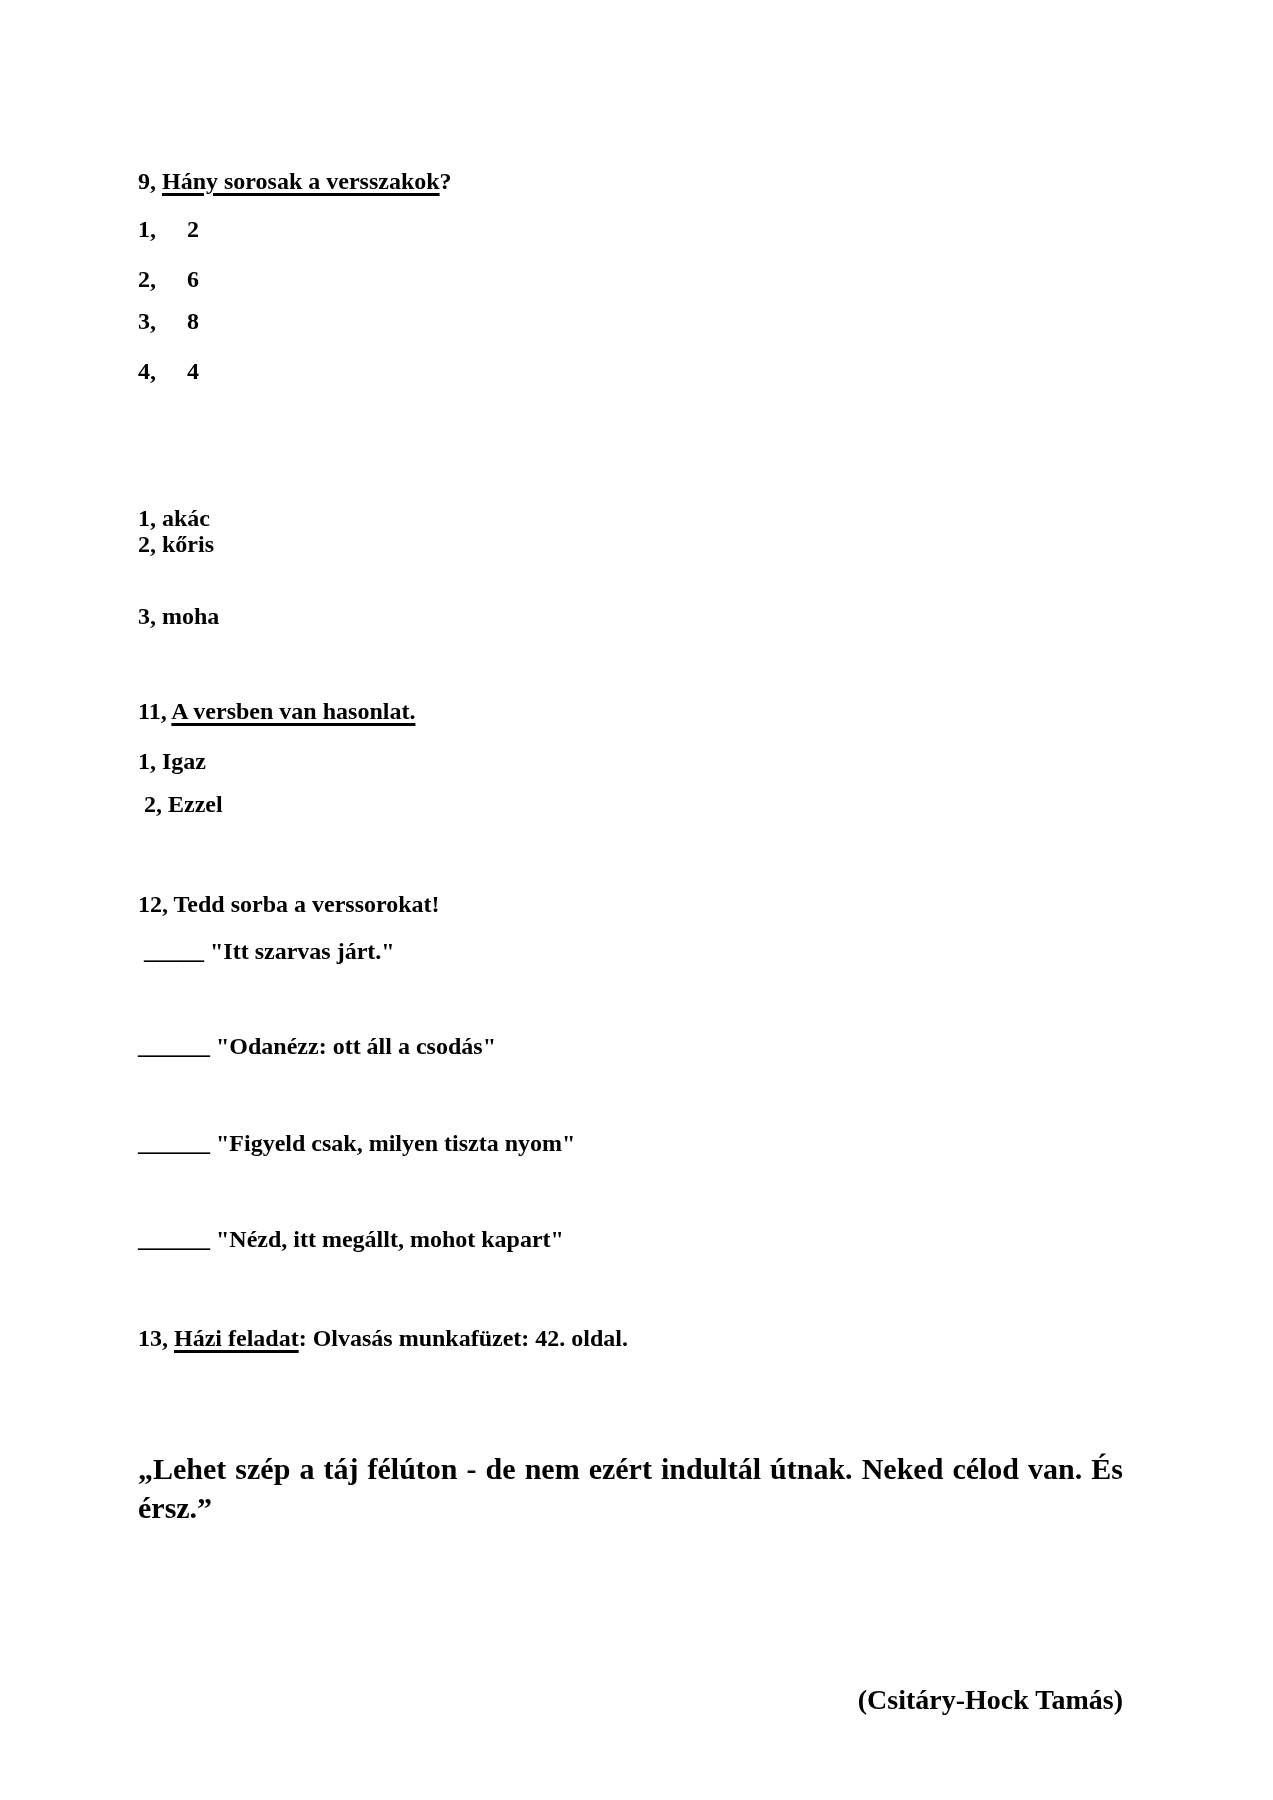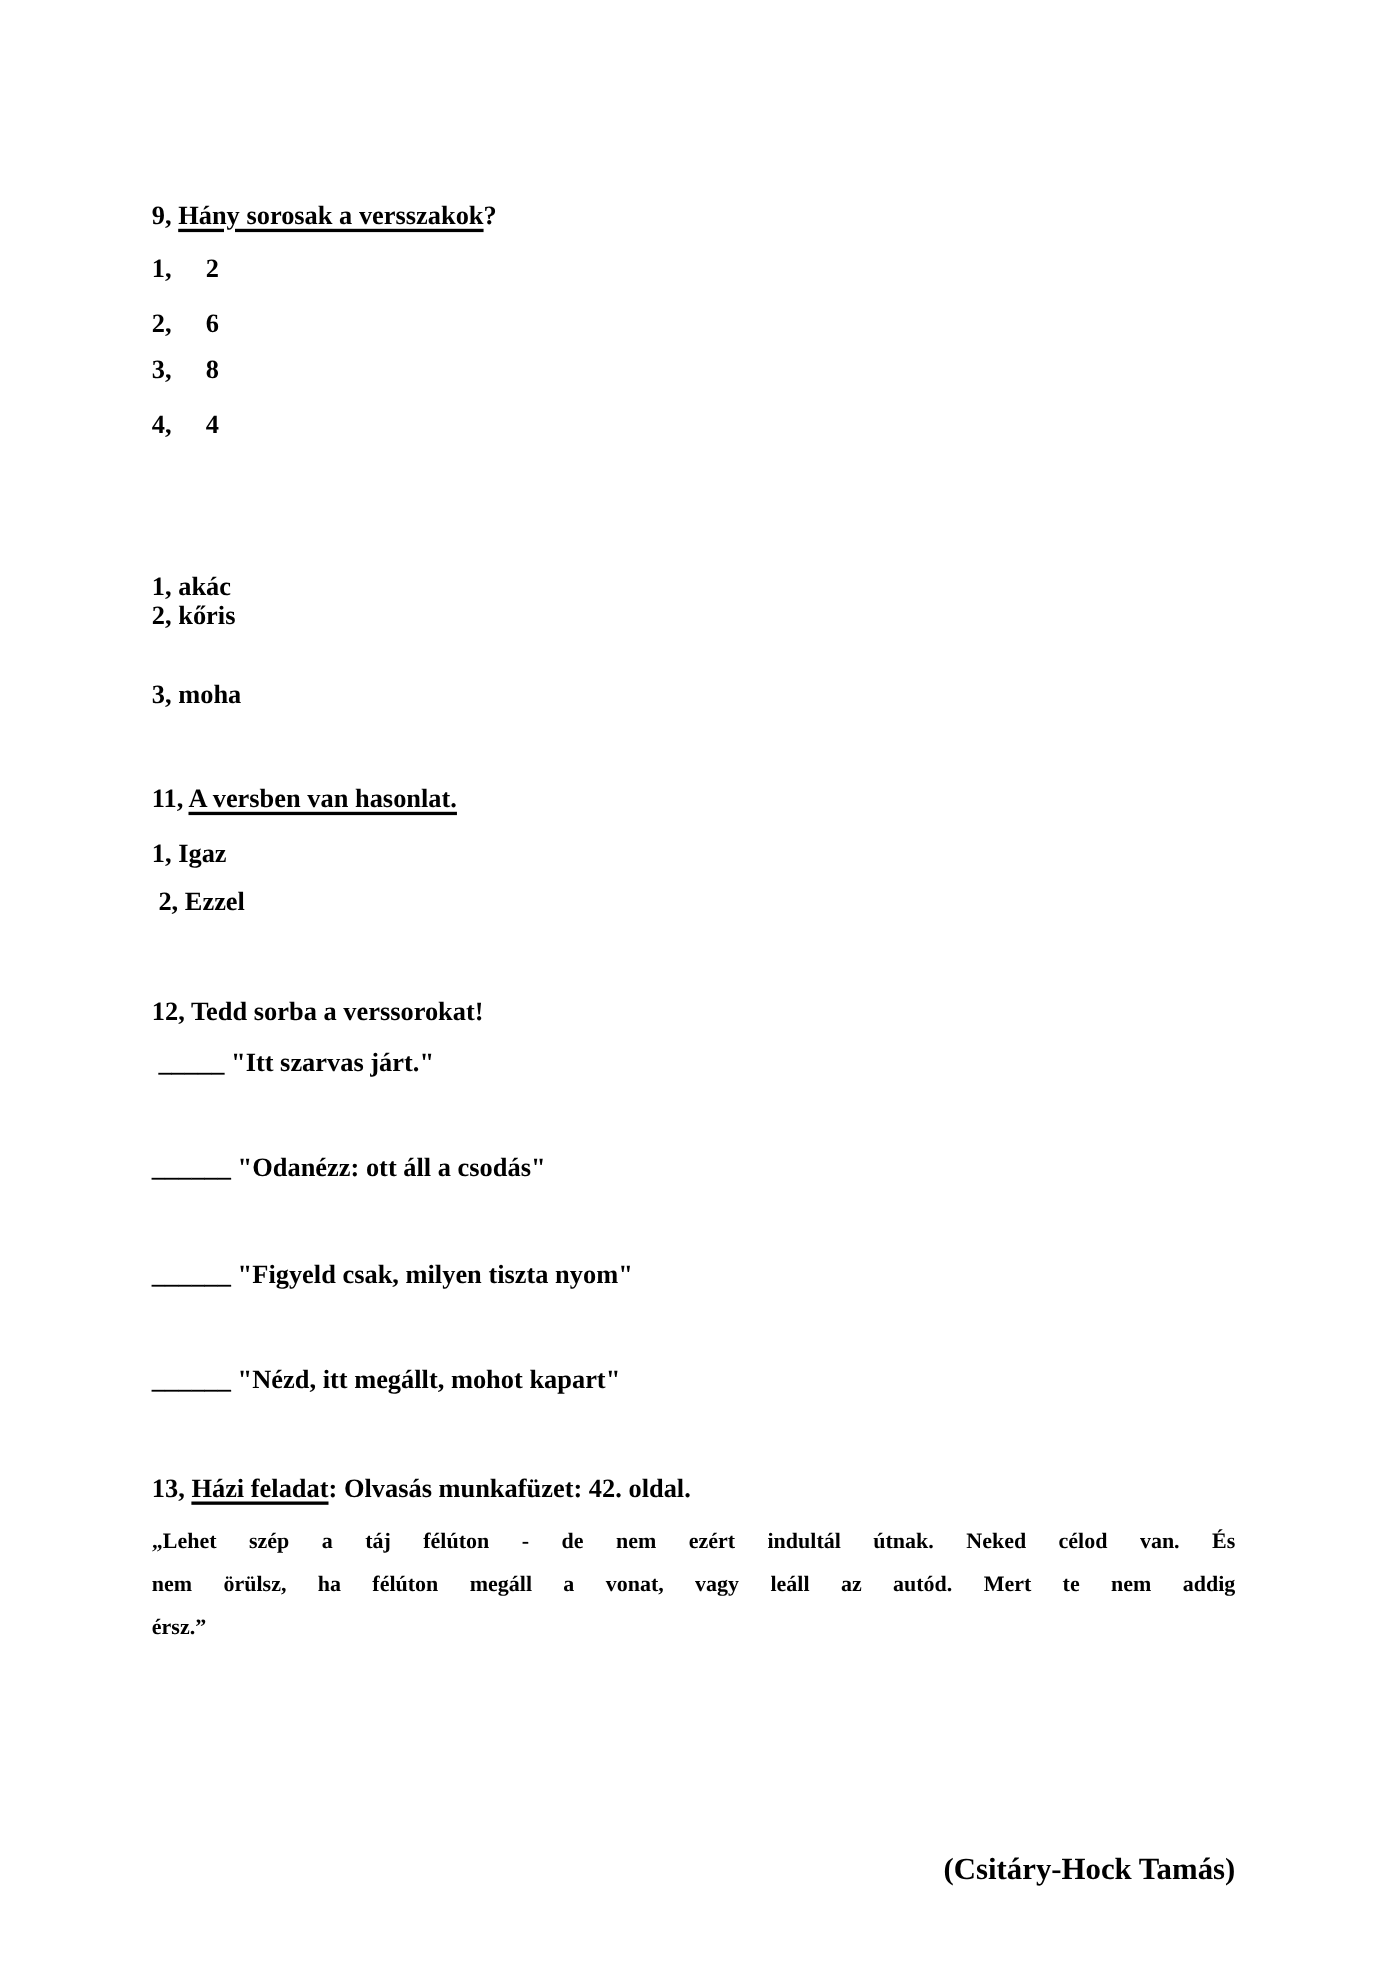--- a/index.html
+++ b/index.html
@@ -12,34 +12,33 @@
     font-family: "Liberation Serif", "DejaVu Serif", serif;
     font-weight: 700;
     overflow: hidden;
   }
   .line {
     position: absolute;
     left: 138px;
     font-size: 24px;
     line-height: 1;
     white-space: pre;
-    margin-top: 16px;
   }
   .u {
     text-decoration: underline;
     text-decoration-thickness: 2.5px;
     text-underline-offset: 4px;
   }
   .opt-label { display: inline-block; width: 49px; }
   .quote {
     position: absolute;
     left: 138px;
-    top: 1382px;
+    top: 1449px;
     width: 985px;
-    font-size: 20px;
+    font-size: 30px;
     line-height: 39px;
   }
   .quote .jl { text-align: justify; text-align-last: justify; }
   .attr {
     position: absolute;
     left: 138px;
     top: 1686px;
     width: 985px;
     font-size: 28px;
     line-height: 1;
@@ -74,19 +73,18 @@
   <div class="line" style="top:939px"><span> _____</span><span> "Itt szarvas járt."</span></div>
   <div class="line" style="top:1034px"><span>______</span><span> "Odanézz: ott áll a csodás"</span></div>
   <div class="line" style="top:1131px"><span>______</span><span> "Figyeld csak, milyen tiszta nyom"</span></div>
   <div class="line" style="top:1227px"><span>______</span><span> "Nézd, itt megállt, mohot kapart"</span></div>
 
   <div class="line" style="top:1326px"><span>13, </span><span class="u">Házi feladat</span><span>: Olvasás munkafüzet: 42. oldal.</span></div>
 
 
   <div class="quote">
     <div class="jl">„Lehet szép a táj félúton - de nem ezért indultál útnak. Neked célod van. És</div>
-    <div class="jl">nem örülsz, ha félúton megáll a vonat, vagy leáll az autód. Mert te nem addig</div>
     <div>érsz.”</div>
   </div>
 
   <div class="attr">(Csitáry-Hock Tamás)</div>
 
 </div>
 
 </body></html>

